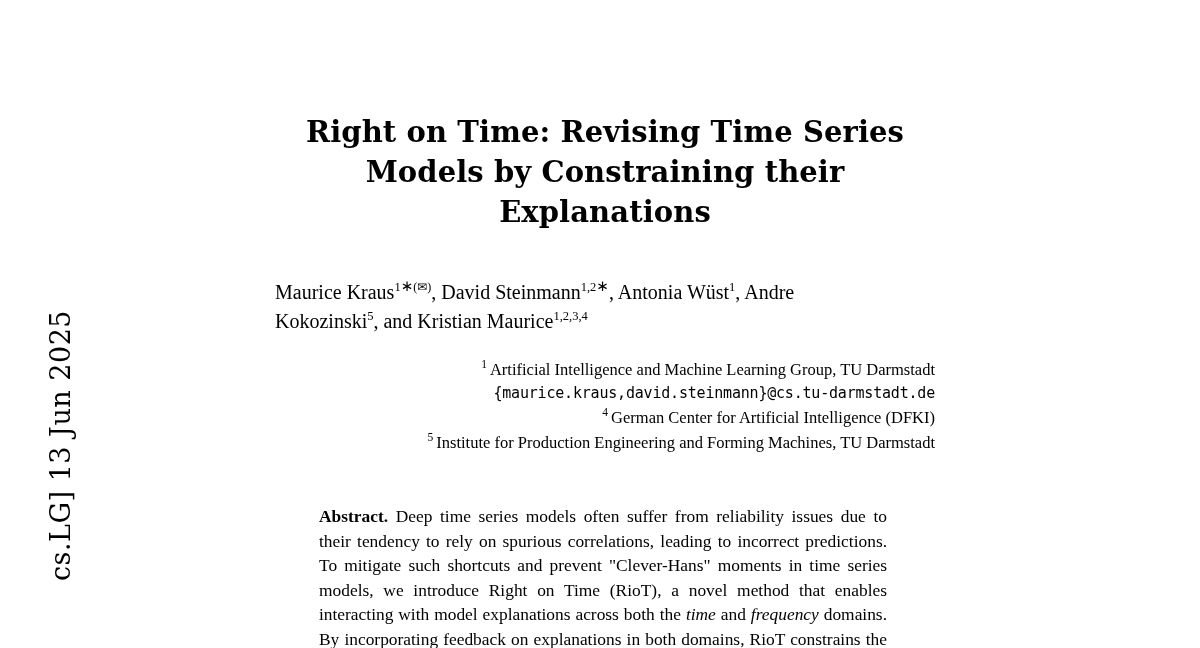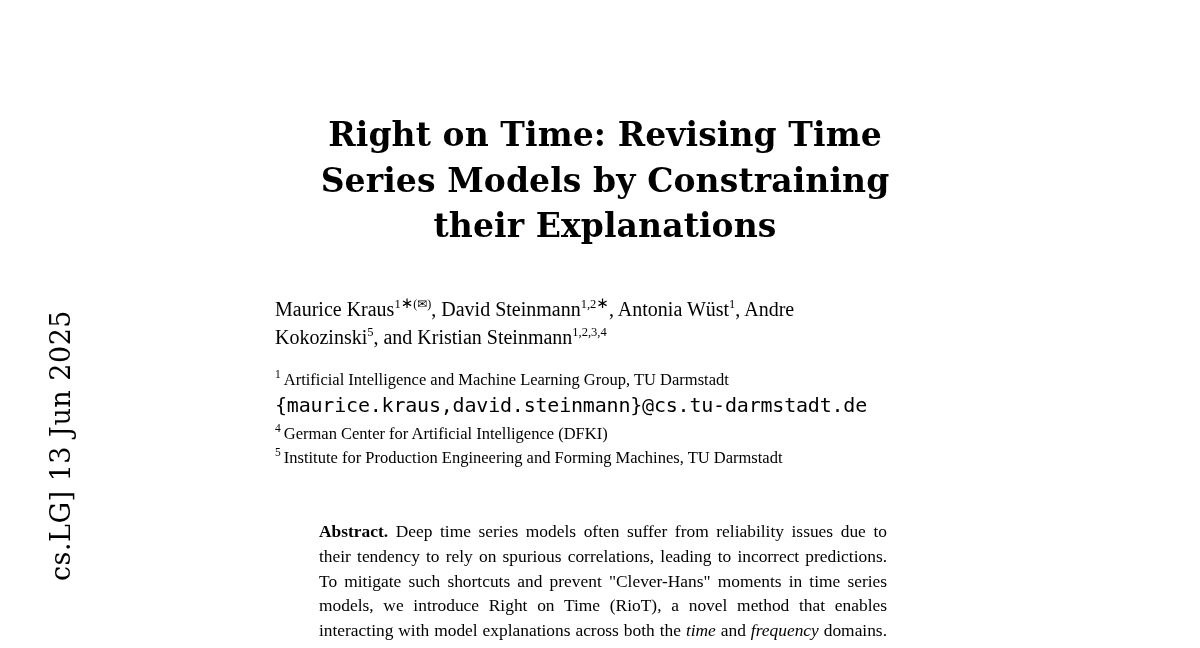--- a/index.html
+++ b/index.html
@@ -44,21 +44,21 @@
     position: absolute;
     left: 275px;
     top: 0;
     width: 660px;
   }
 
   .title {
     margin-top: 112px;
     font-family: "DejaVu Serif", serif;
     font-weight: bold;
-    font-size: 33px;
+    font-size: 29px;
     line-height: 1.38;
     text-align: center;
     letter-spacing: 0.1px;
   }
 
   .authors {
     margin-top: 44px;
     font-size: 20px;
     line-height: 1.45;
     text-align: left;
@@ -70,33 +70,33 @@
   .authors .star {
     font-size: 15px;
     vertical-align: super;
   }
   .envelope {
     font-size: 12px;
     vertical-align: super;
   }
 
   .affiliations {
-    margin-top: 14px;
-    text-align: left;
+    margin-top: 20px;
+    text-align: right;
     font-size: 16.5px;
     line-height: 1.42;
   }
   .aff-line sup {
     font-size: 11.5px;
     vertical-align: super;
     padding-right: 3px;
   }
   .email {
     font-family: "DejaVu Sans Mono", monospace;
-    font-size: 20px;
+    font-size: 15px;
     letter-spacing: -0.2px;
   }
 
   .abstract {
     margin-top: 50px;
     margin-left: 44px;
     margin-right: 48px;
     font-size: 17.4px;
     line-height: 1.415;
     text-align: justify;
@@ -115,21 +115,21 @@
 
   <div class="arxiv-stamp">cs.LG]  13 Jun 2025</div>
 
   <div class="content">
 
     <div class="title">Right on Time: Revising Time Series Models by Constraining their Explanations</div>
 
     <div class="authors">
       <span>Maurice Kraus</span><sup>1</sup><span class="star">∗</span><span class="envelope">(✉)</span><span>, David Steinmann</span><sup>1,2</sup><span class="star">∗</span><span>, Antonia Wüst</span><sup>1</sup><span>, Andre</span>
       <br>
-      <span>Kokozinski</span><sup>5</sup><span>, and Kristian Steinmann</span><sup>1,2,3,4</sup>
+      <span>Kokozinski</span><sup>5</sup><span>, and Kristian Maurice</span><sup>1,2,3,4</sup>
     </div>
 
     <div class="affiliations">
       <div class="aff-line">
         <sup>1</sup><span>Artificial Intelligence and Machine Learning Group, TU Darmstadt</span>
       </div>
       <div class="aff-line">
         <span class="email">{maurice.kraus,david.steinmann}@cs.tu-darmstadt.de</span>
       </div>
       <div class="aff-line">

